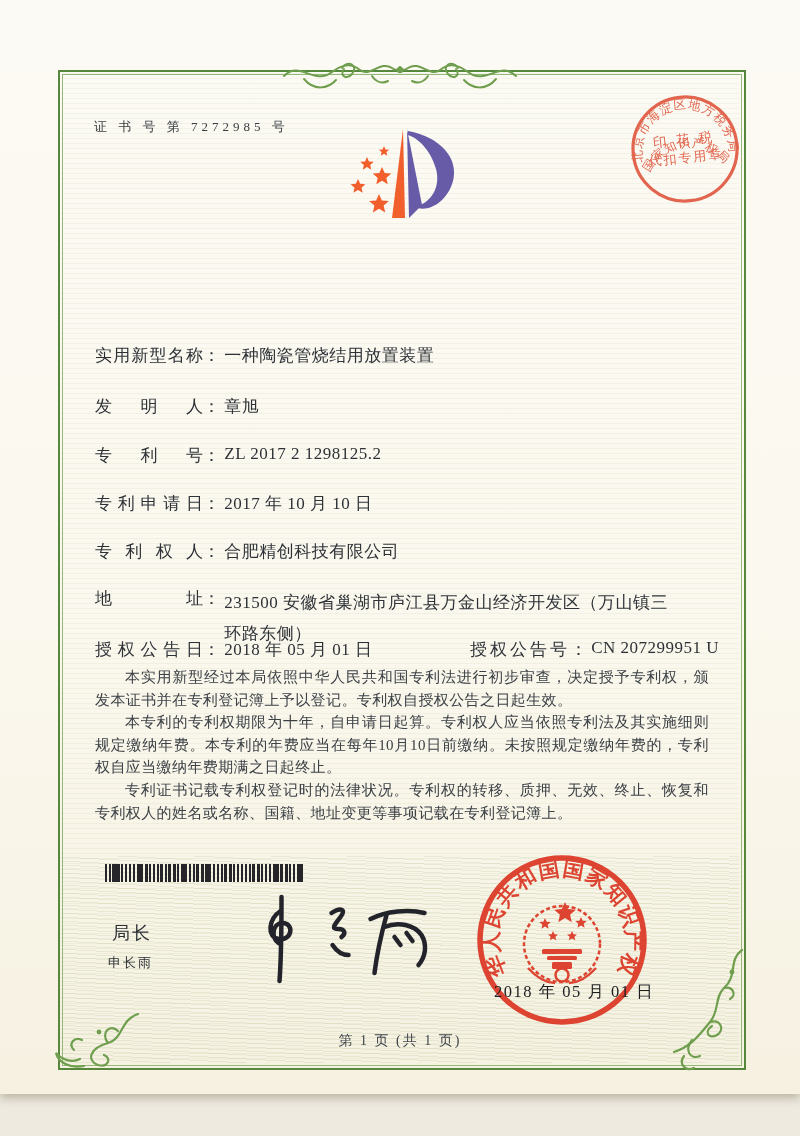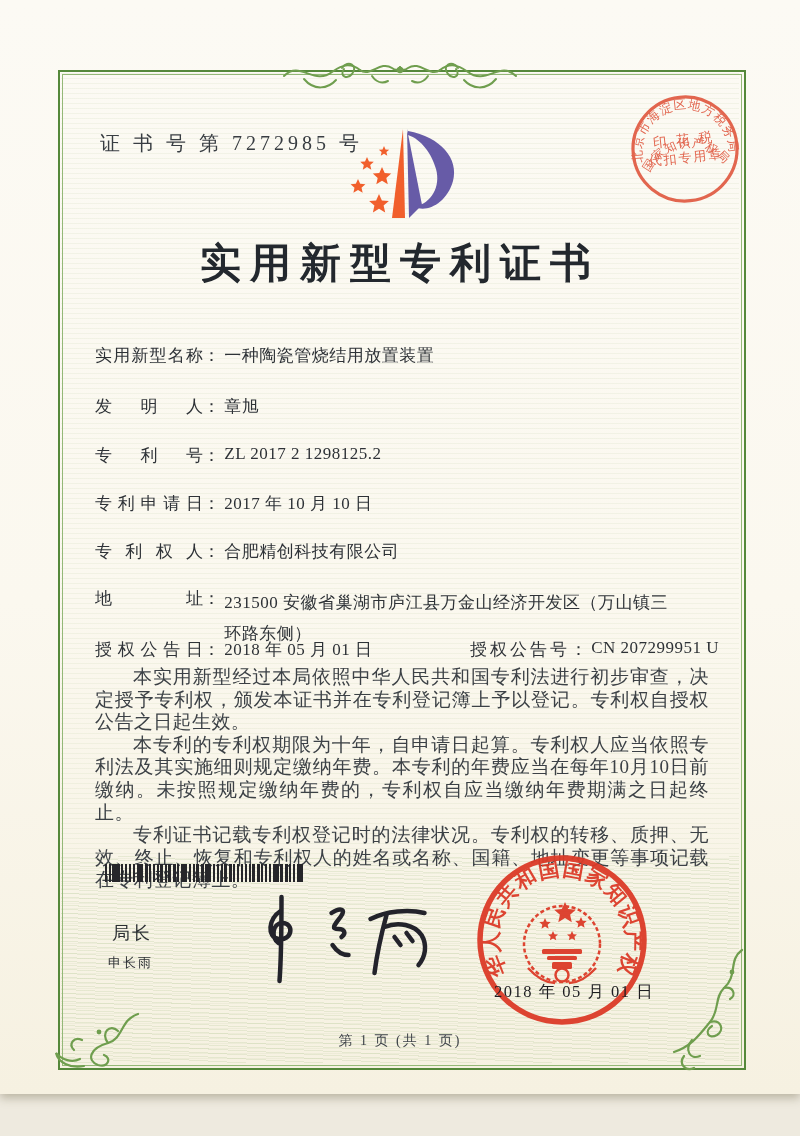--- a/index.html
+++ b/index.html
@@ -23,43 +23,43 @@
     background:repeating-linear-gradient(180deg,rgba(140,175,105,.09) 0 1px,rgba(140,175,105,0) 1px 5px);
     pointer-events:none;
   }
   .wave-strong{
     position:absolute;left:61px;top:856px;width:678px;height:207px;
     background:repeating-linear-gradient(183deg,rgba(128,168,92,.15) 0 1px,rgba(128,168,92,0) 1px 4px);
     pointer-events:none;
   }
   .ornament{position:absolute;pointer-events:none;}
   .cert-no{
-    position:absolute;left:100px;top:118px;
-    font-size:20px;letter-spacing:4px;color:#383d42;margin-top:12px;
+    position:absolute;left:94px;top:118px;
+    font-size:13px;letter-spacing:4px;color:#383d42;
   }
   .logo{position:absolute;left:335px;top:121px;}
   .tax-stamp{position:absolute;left:618px;top:82px;transform:rotate(-6deg);opacity:.92;}
   .title{
     position:absolute;left:0;top:236px;width:800px;text-align:center;
     font-size:41px;font-weight:700;letter-spacing:9px;color:#23282e;
   }
   .fields{position:absolute;left:95px;top:0;width:640px;font-size:17px;color:#2e3237;}
   .field-row{position:absolute;left:0;white-space:nowrap;}
   .flabel{
     display:inline-block;width:108px;text-align:justify;text-align-last:justify;
     vertical-align:top;
   }
   .colon{display:inline-block;vertical-align:top;}
   .fvalue{display:inline-block;vertical-align:top;letter-spacing:.5px;}
   .fvalue.wrap{white-space:normal;width:452px;line-height:31px;}
   .right-group{position:absolute;left:375px;top:0;white-space:nowrap;}
   .flabel-sp{letter-spacing:3px;}
   .paragraphs{position:absolute;left:95px;top:666px;width:614px;}
   .paragraphs p{
-    margin:0;text-indent:2em;font-size:19px;line-height:22.6px;
+    margin:0;text-indent:2em;font-size:15px;line-height:22.6px;
     color:#3c4146;text-align:justify;letter-spacing:.4px;
   }
   .barcode{
     position:absolute;left:105px;top:864px;width:200px;height:18px;
     background:
       repeating-linear-gradient(90deg,#26262a 0 2px,rgba(0,0,0,0) 2px 4px),
       repeating-linear-gradient(90deg,#26262a 0 1px,rgba(0,0,0,0) 1px 7px),
       repeating-linear-gradient(90deg,rgba(0,0,0,0) 0 9px,#26262a 9px 12px,rgba(0,0,0,0) 12px 23px);
   }
   .director-title{position:absolute;left:112px;top:921px;font-size:18px;letter-spacing:2px;color:#2b2f33;}
@@ -148,21 +148,20 @@
     <text font-size="12.5" fill="#e05a42" letter-spacing="1">
       <textPath href="#taxTop" startOffset="50%" text-anchor="middle">北京市海淀区地方税务局</textPath>
     </text>
     <text font-size="12" fill="#e05a42" letter-spacing="1">
       <textPath href="#taxBottom" startOffset="50%" text-anchor="middle">国家知识产权局</textPath>
     </text>
     <text x="67" y="62" text-anchor="middle" font-size="13.5" fill="#e05a42" letter-spacing="3">印 花 税</text>
     <text x="67" y="80" text-anchor="middle" font-size="13" fill="#e05a42" letter-spacing="2">代扣专用章</text>
   </svg>
 
-  <div class="title">实用新型专利证书</div>
 
   <div class="fields">
     <div class="field-row" style="top:344px">
       <span class="flabel">实用新型名称</span><span class="colon">：</span>
       <span class="fvalue">一种陶瓷管烧结用放置装置</span>
     </div>
     <div class="field-row" style="top:395px">
       <span class="flabel">发明人</span><span class="colon">：</span>
       <span class="fvalue">章旭</span>
     </div>

